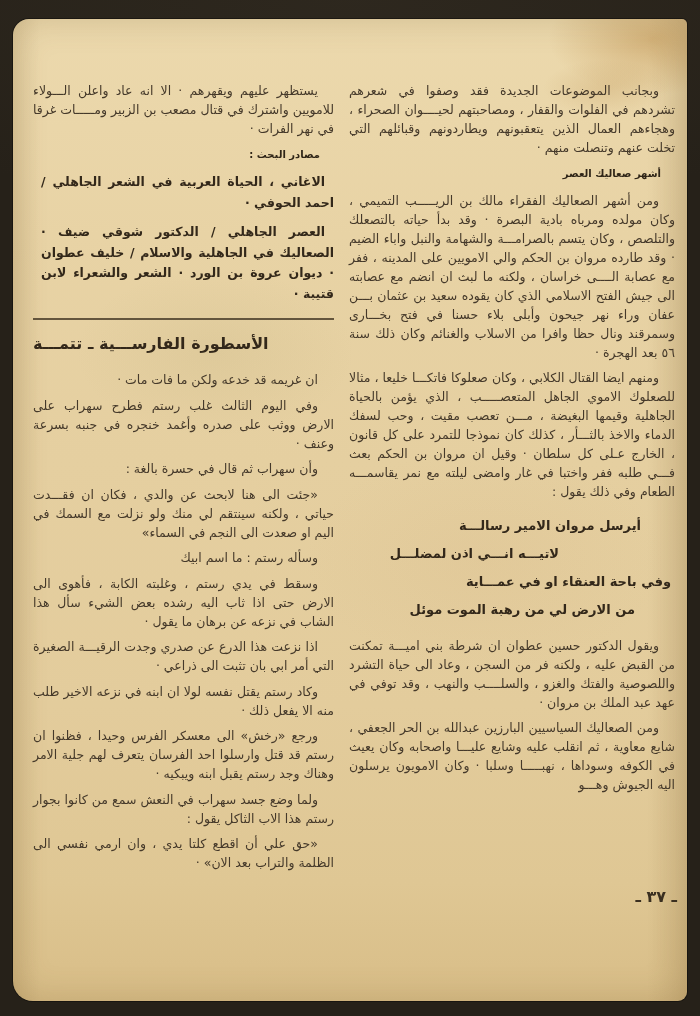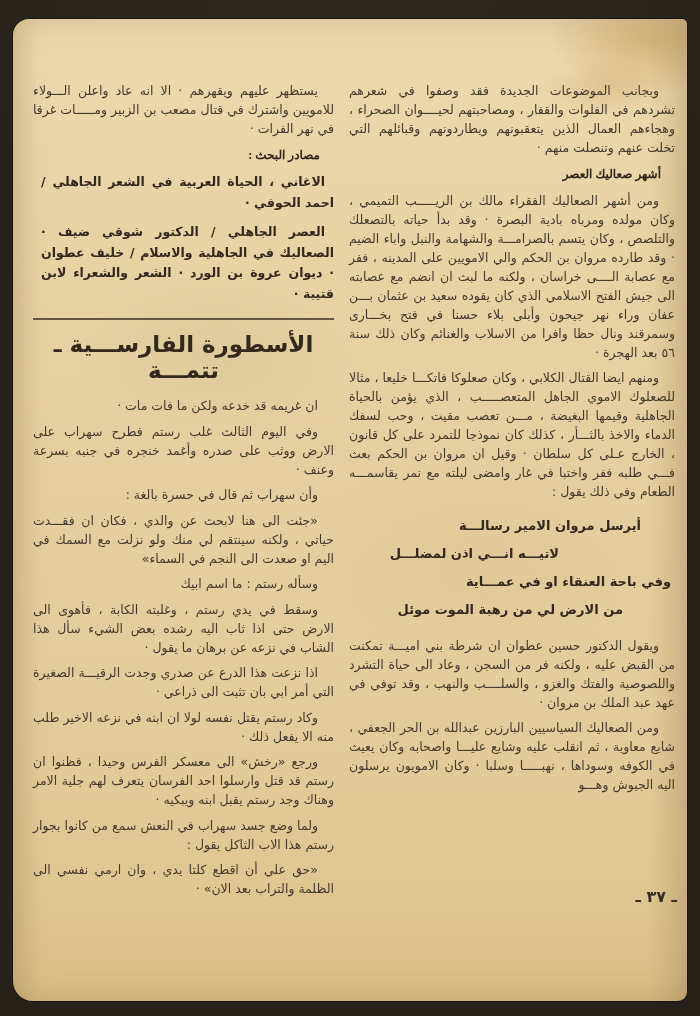--- a/index.html
+++ b/index.html
@@ -27,36 +27,36 @@
   .content{
     position:absolute; top:62px; right:12px; left:20px; bottom:0;
     direction:rtl;
   }
   .columns{display:flex; gap:15px;}
   .col{font-size:12.5px; line-height:19px; text-align:justify;}
   .col-right{width:326px; flex:0 0 auto;}
   .col-left{flex:1 1 auto; min-width:0;}
   p.body-text{margin:0 0 6px 0; text-indent:16px;}
   .sub-heading{
-    font-weight:bold; font-size:12px; color:#2f2517;
-    margin:7px 14px 7px 0; line-height:20px;font-family:Liberation Serif, serif;
+    font-weight:bold; font-size:10px; color:#2f2517;
+    margin:7px 14px 7px 0; line-height:20px;
   }
   .bold-ref{font-weight:bold; color:#33281a; margin:0 0 9px 8px; text-indent:9px; line-height:20.5px;}
   .poem{margin:11px 0 12px 0; font-weight:bold; color:#33281a; font-size:13px; line-height:28px;}
   .poem .vline{text-align:right; white-space:nowrap;}
   .poem .v0{margin-right:34px;}
   .poem .v1{margin-right:116px;}
   .poem .v2{margin-right:4px;}
-  .poem .v3{margin-right:52px;}
+  .poem .v3{margin-right:40px;}
   .poem .v4{margin-right:4px;}
   .poem .v5{margin-right:66px;}
   .divider{border:none; border-top:2px solid #4c402c; margin:14px 0 11px 0; opacity:.85;}
   .article-heading{
-    font-weight:bold; font-size:23px; color:#33281a;
-    text-align:center; margin:0 0 13px 0; line-height:26px;
+    font-weight:bold; font-size:16px; color:#33281a;
+    text-align:left; margin:0 0 13px 0; line-height:26px;
   }
   .page-number{
     position:absolute; left:0; right:0; top:868px;
     font-weight:bold; font-size:16px; color:#3a2f20;
     transform:translateX(-10px);
   }
   .story p.body-text{margin-bottom:6.5px;}
 </style>
 </head>
 <body>

